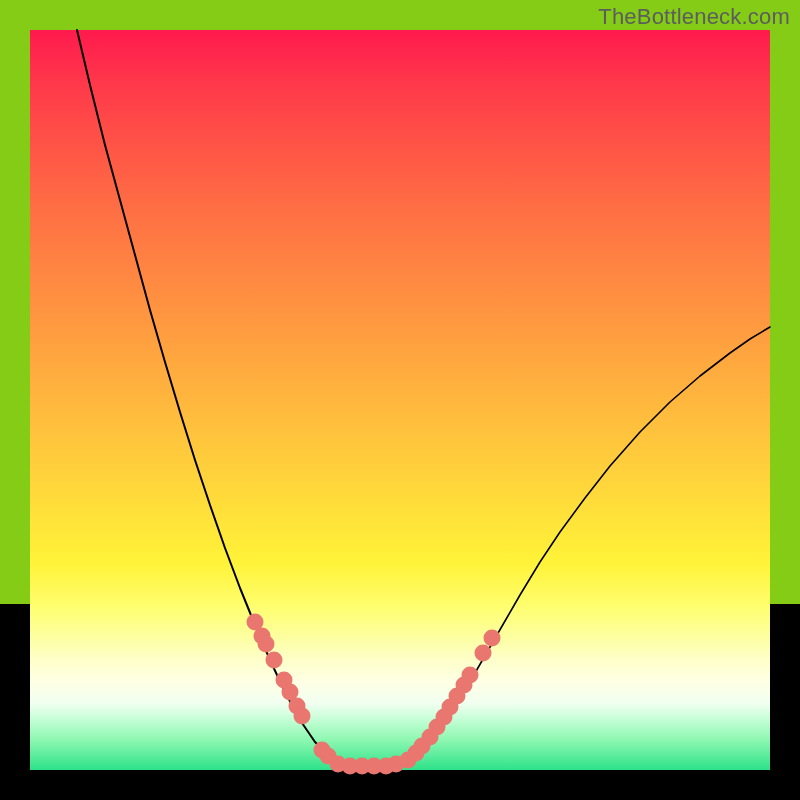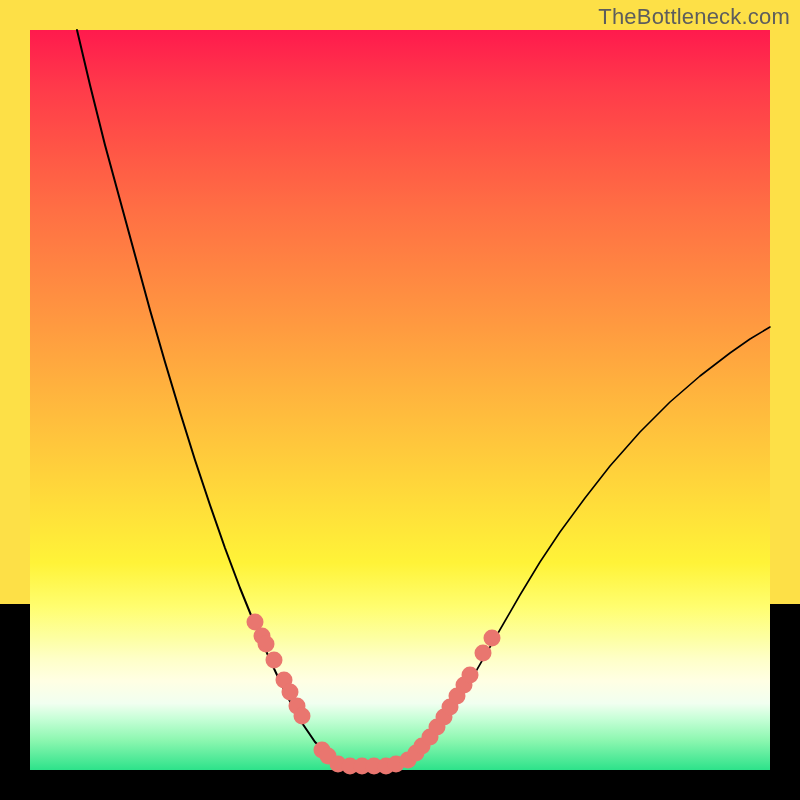--- a/index.html
+++ b/index.html
@@ -10,21 +10,21 @@
     background: #000;
     overflow: hidden;
     font-family: Arial, Helvetica, sans-serif;
   }
   .frame {
     position: absolute;
     left: 0;
     top: 0;
     width: 800px;
     height: 604px;
-    background: #fde047;
+    background: #84cc16;
   }
   .plot {
     position: absolute;
     left: 30px;
     top: 30px;
     width: 740px;
     height: 740px;
     background: linear-gradient(
       to bottom,
       #ff1a4d 0%,

